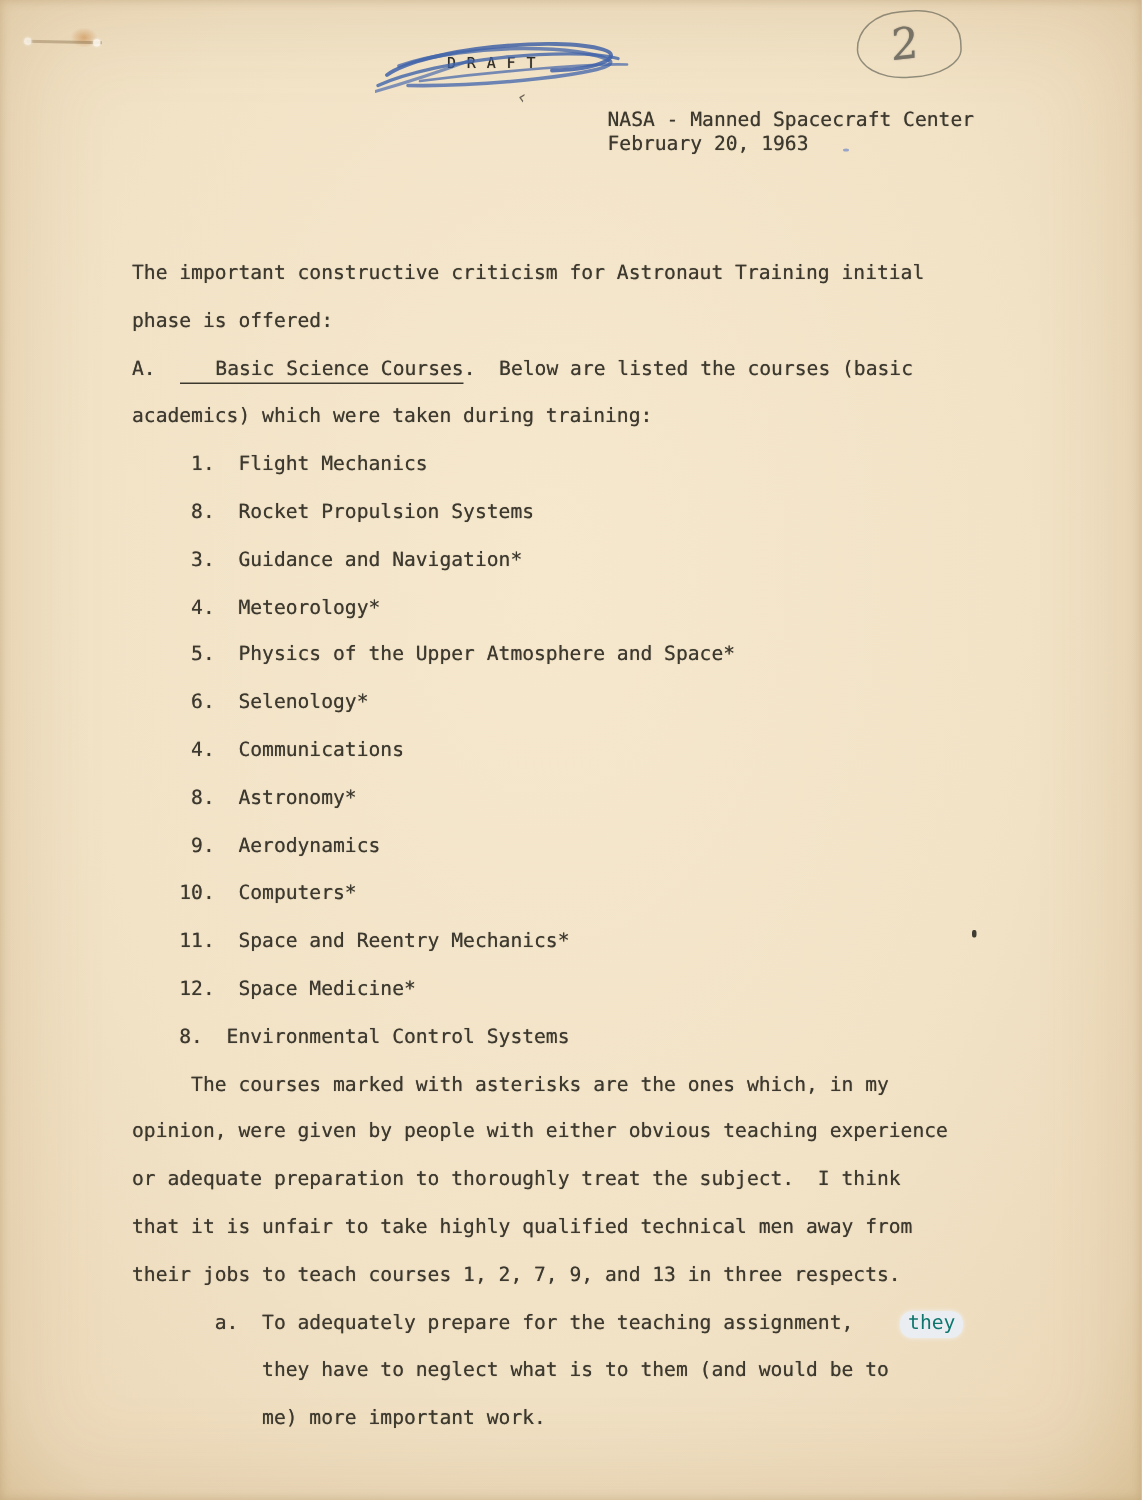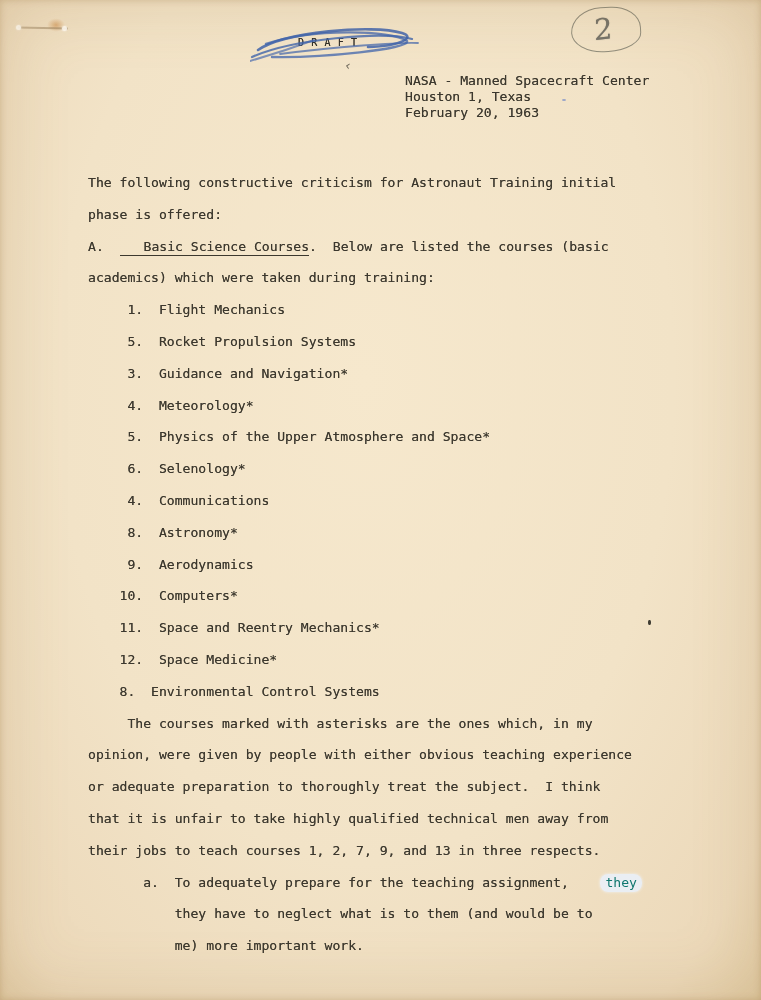--- a/index.html
+++ b/index.html
@@ -77,31 +77,30 @@
     </g>
   </svg>
   <span class="tick">‹</span>
 
   <div class="page-circle">
     <span class="page-num">2</span>
   </div>
 
   <div class="letterhead typed">
     <span>NASA - Manned Spacecraft Center</span>
-    <span>Houston 1, Texas</span>
     <span>February 20, 1963</span>
   </div>
 
   <div class="doc-body typed">
-      <div class="tline"><span>The following constructive criticism for Astronaut Training initial</span></div>
+      <div class="tline"><span>The important constructive criticism for Astronaut Training initial</span></div>
       <div class="tline"><span>phase is offered:</span></div>
       <div class="tline"><span>A.  </span><span class="u">Basic Science Courses</span><span>.  Below are listed the courses (basic</span></div>
       <div class="tline"><span>academics) which were taken during training:</span></div>
       <div class="tline"><span>     1.  Flight Mechanics</span></div>
-      <div class="tline"><span>     5.  Rocket Propulsion Systems</span></div>
+      <div class="tline"><span>     8.  Rocket Propulsion Systems</span></div>
       <div class="tline"><span>     3.  Guidance and Navigation*</span></div>
       <div class="tline"><span>     4.  Meteorology*</span></div>
       <div class="tline"><span>     5.  Physics of the Upper Atmosphere and Space*</span></div>
       <div class="tline"><span>     6.  Selenology*</span></div>
       <div class="tline"><span>     4.  Communications</span></div>
       <div class="tline"><span>     8.  Astronomy*</span></div>
       <div class="tline"><span>     9.  Aerodynamics</span></div>
       <div class="tline"><span>    10.  Computers*</span></div>
       <div class="tline"><span>    11.  Space and Reentry Mechanics*</span></div>
       <div class="tline"><span>    12.  Space Medicine*</span></div>

